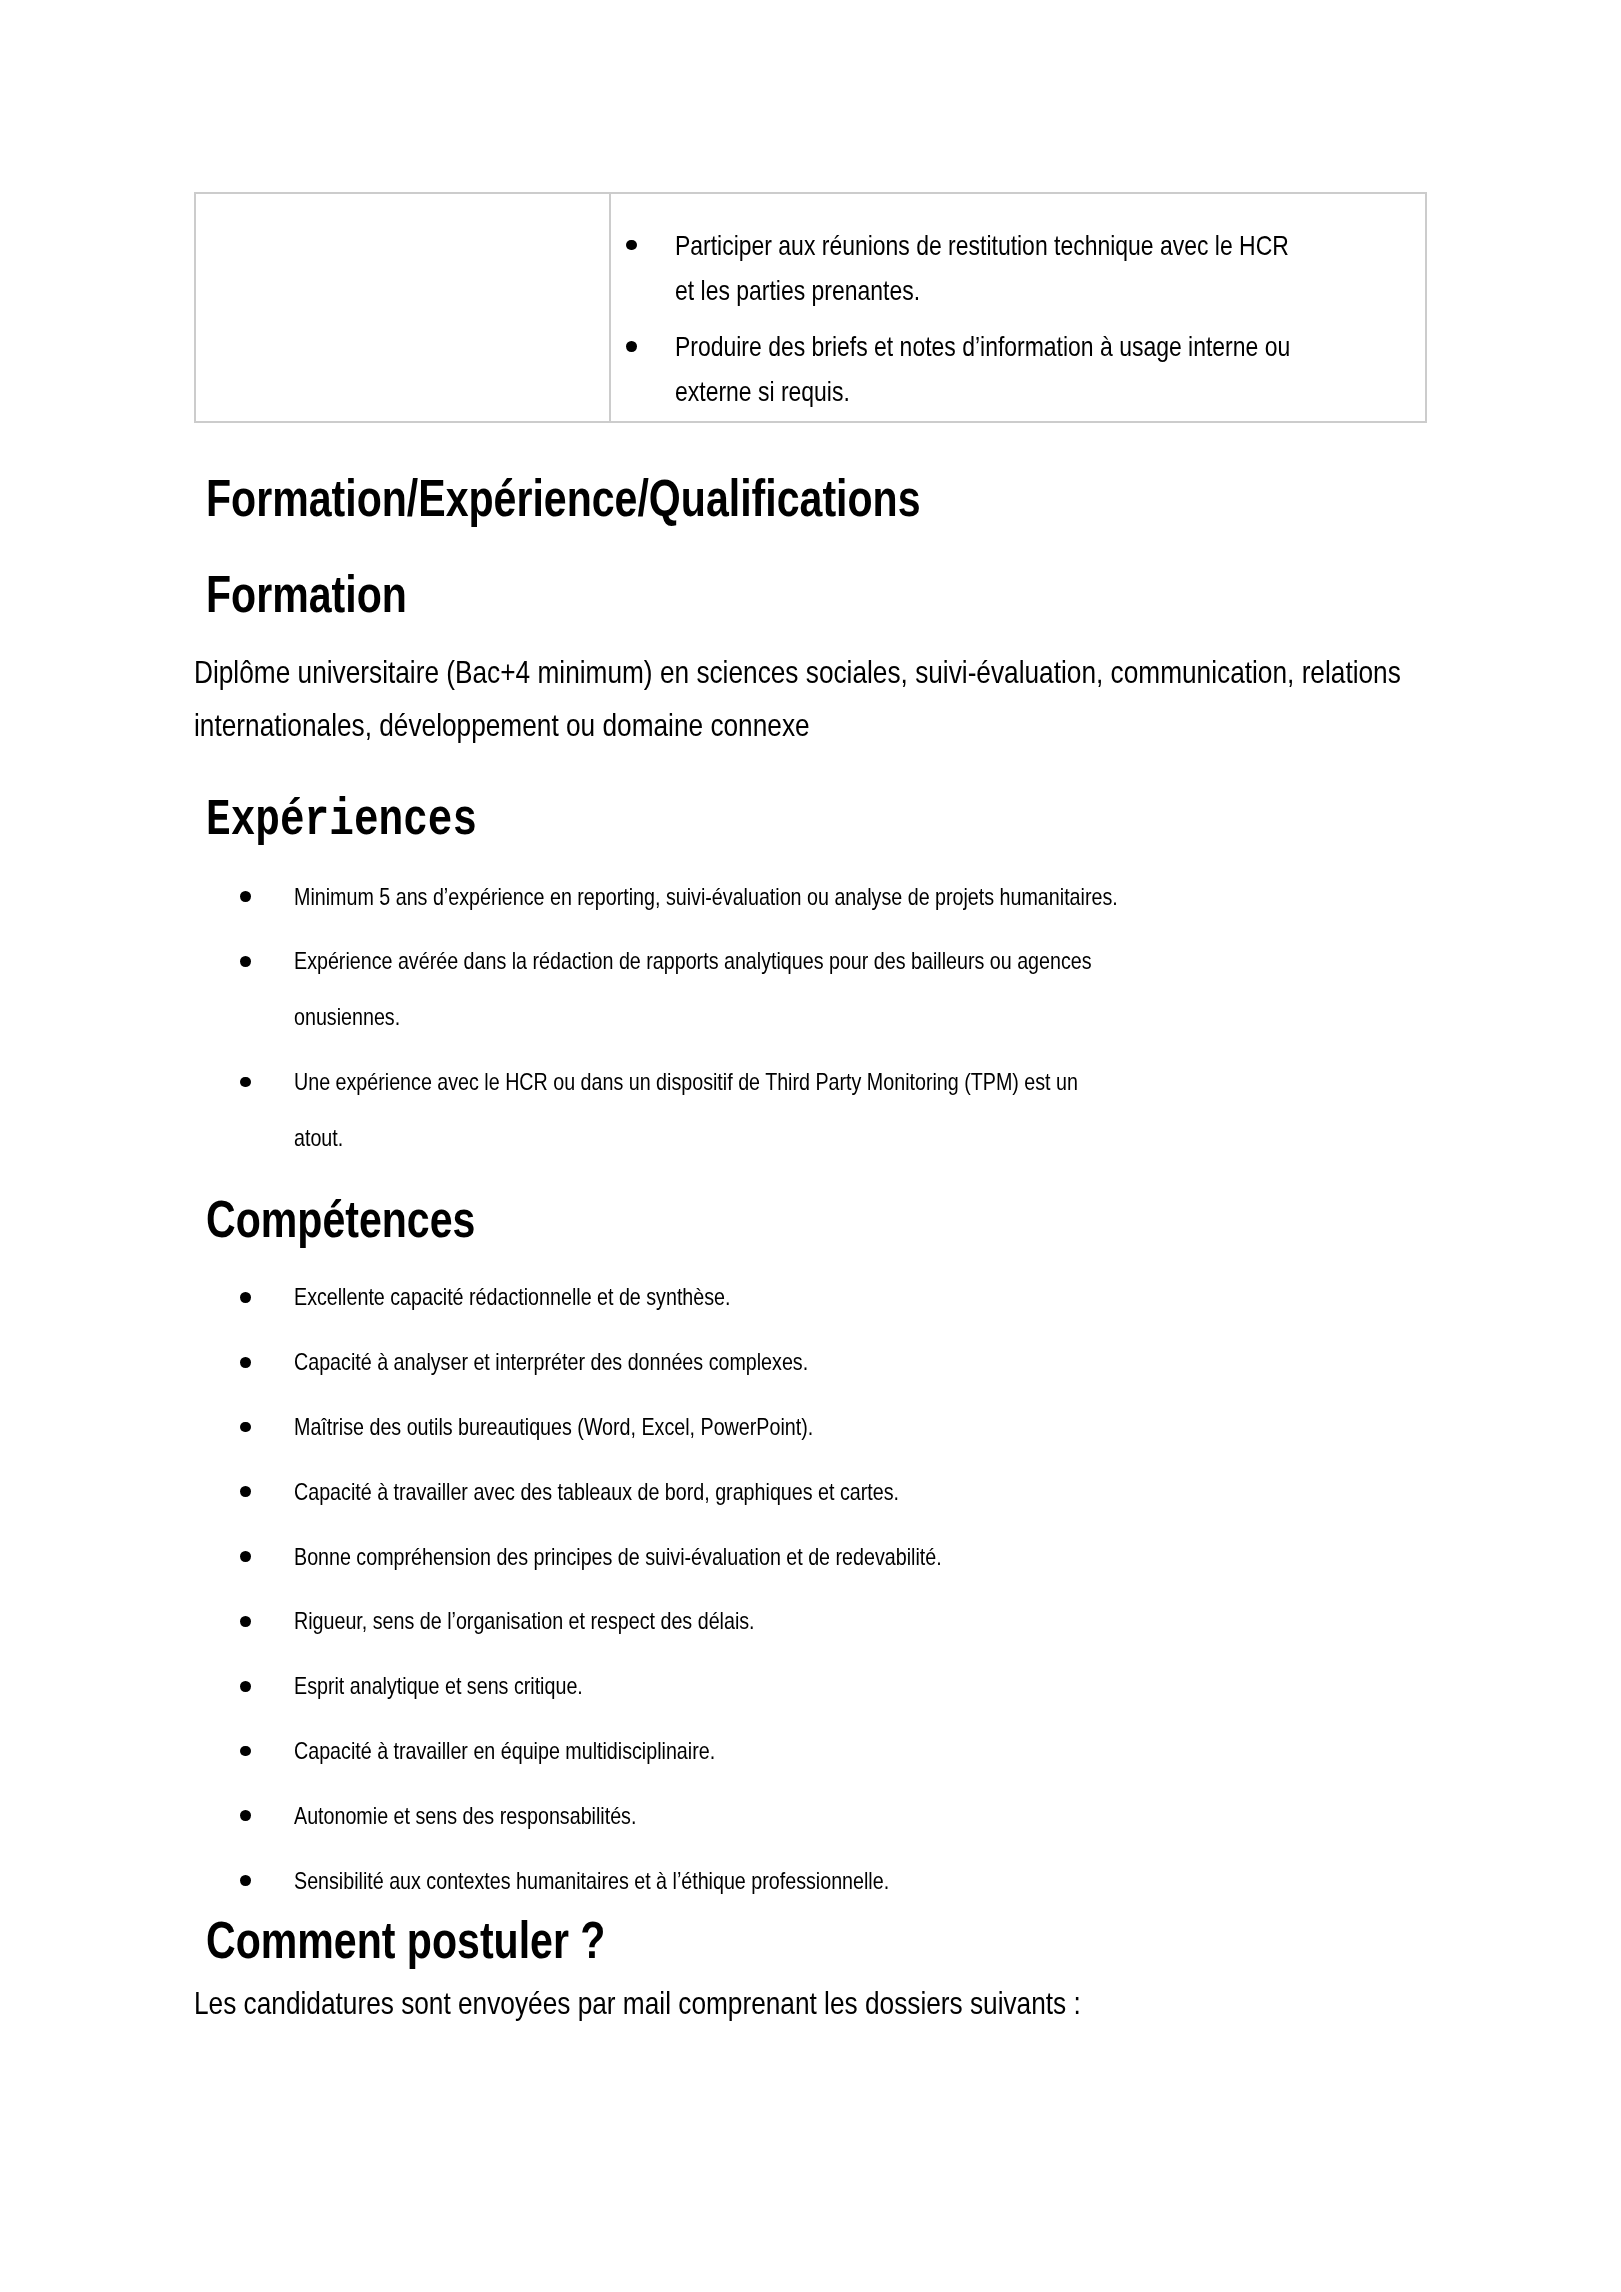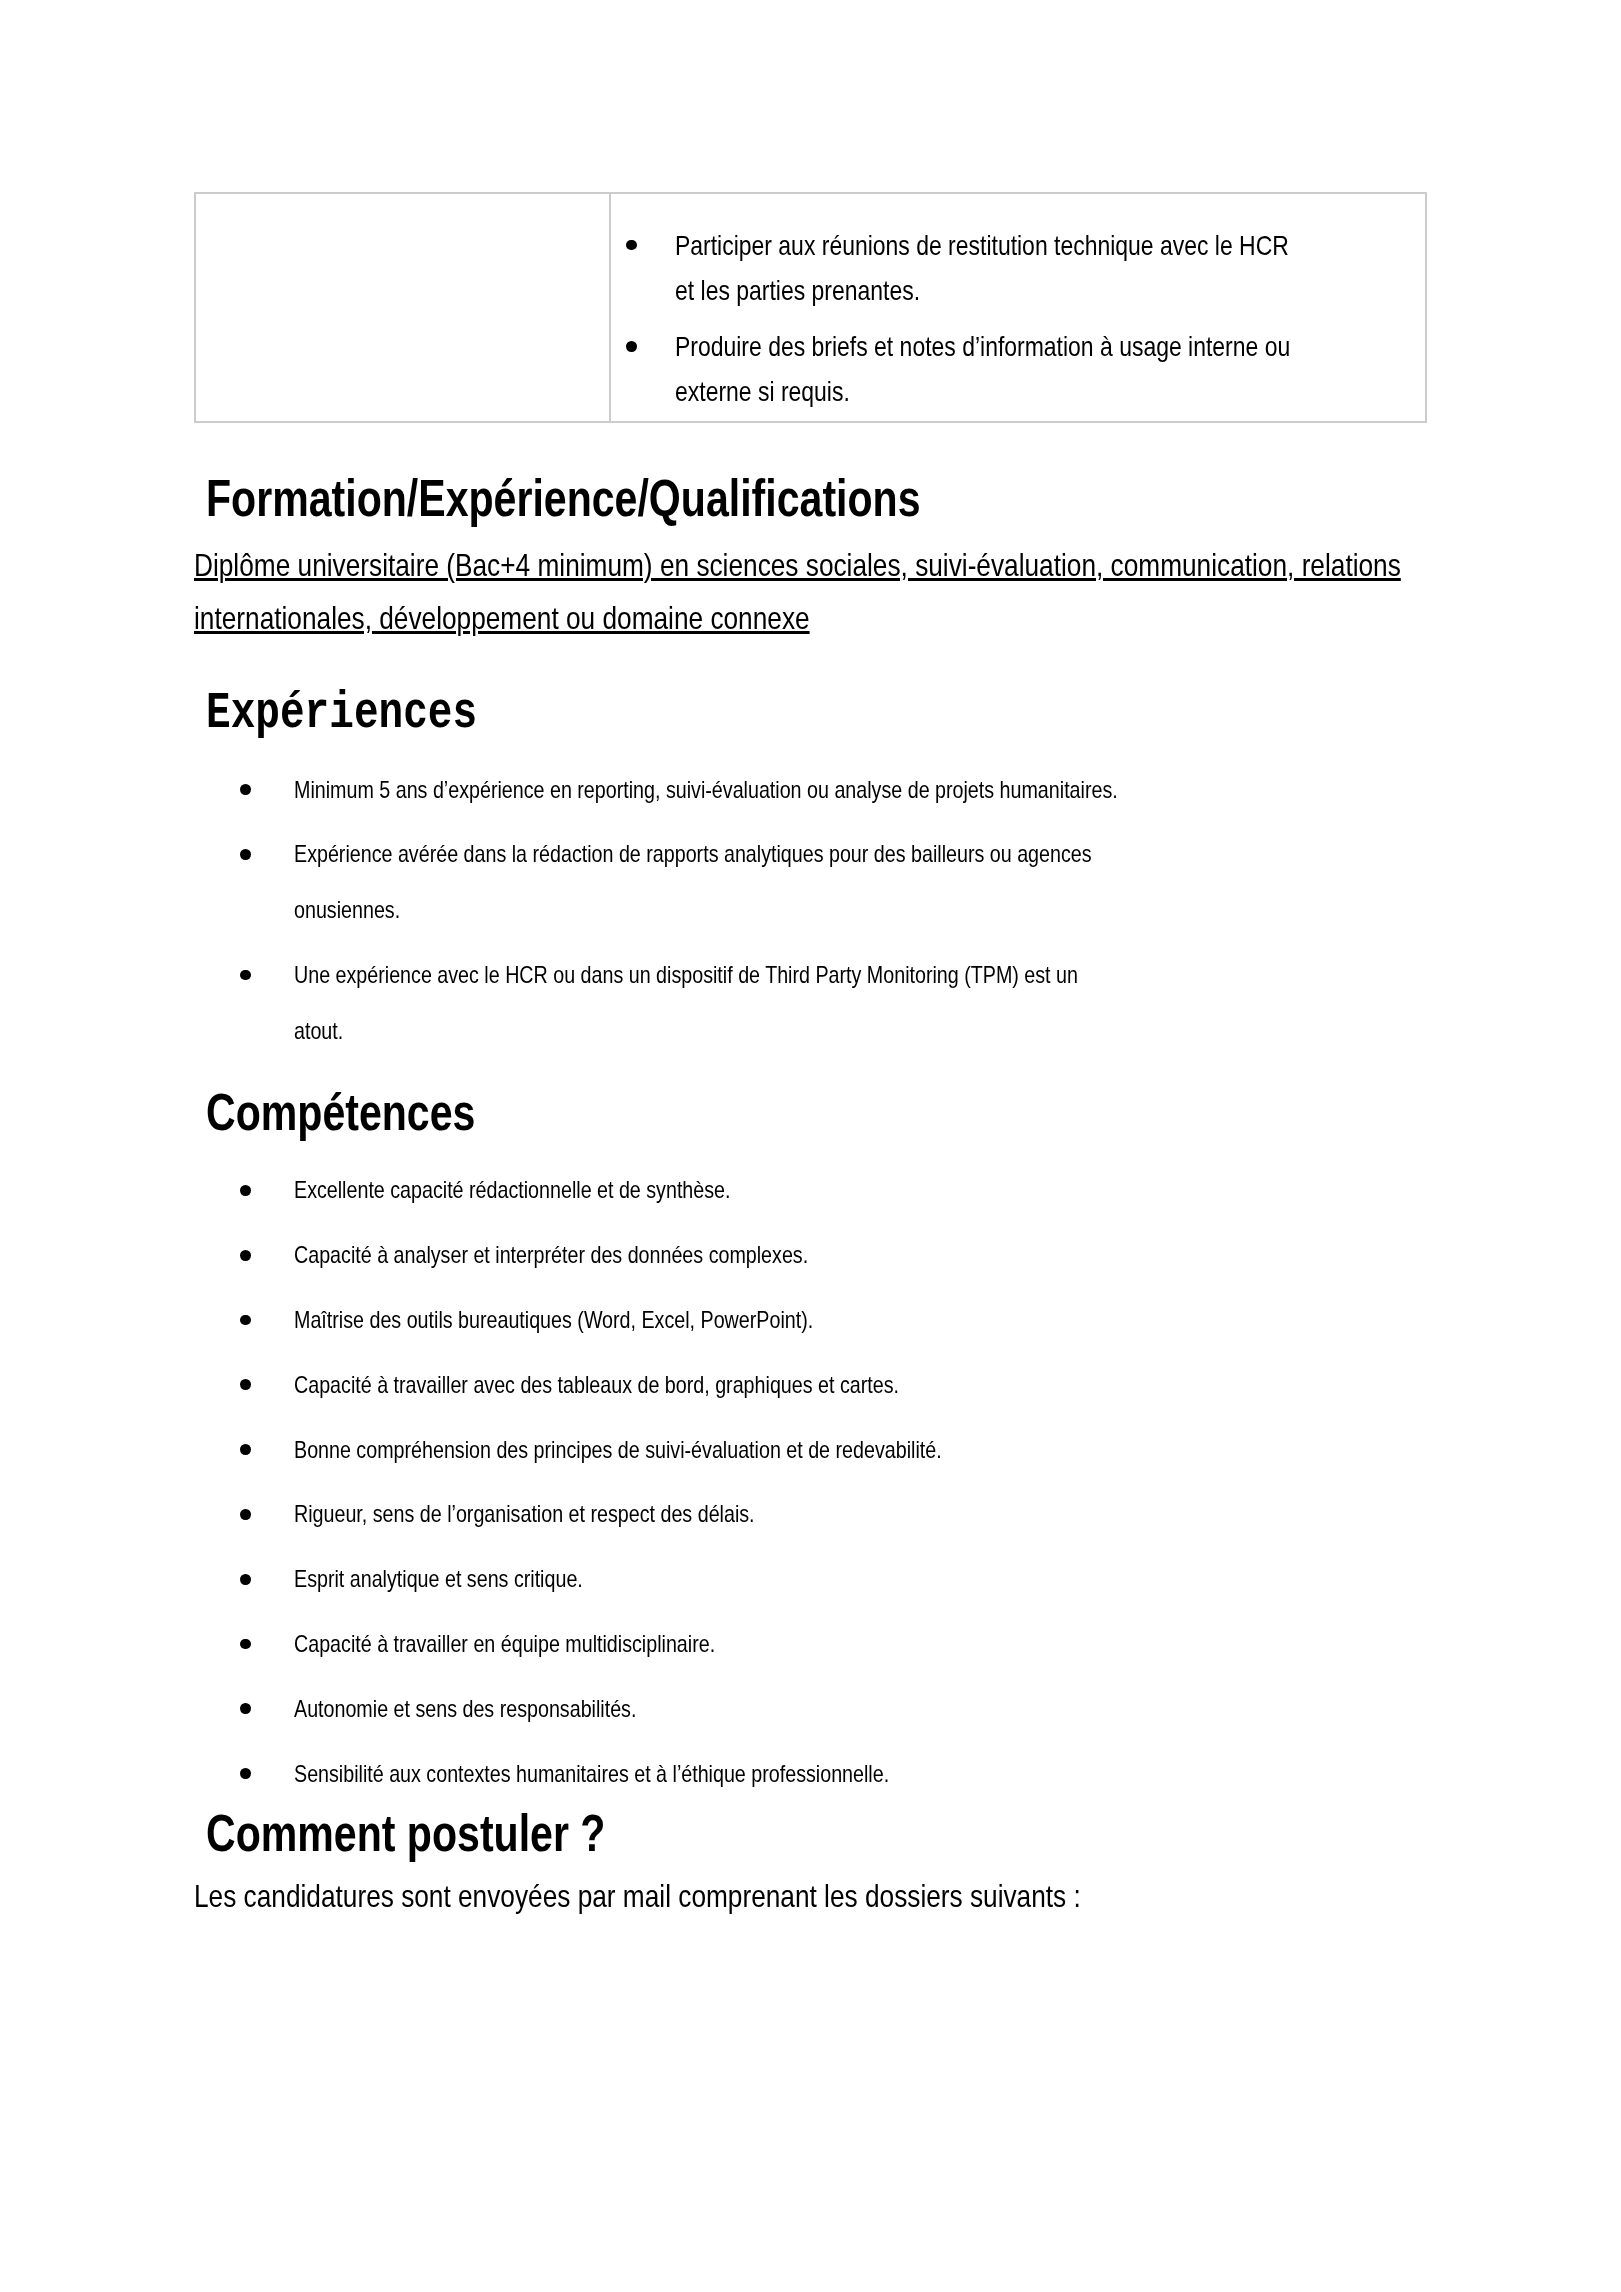--- a/index.html
+++ b/index.html
@@ -47,21 +47,21 @@
   }
   #h-main        { margin-top:53px; }
   #h-formation   { margin-top:51px; }
   #h-experiences { margin-top:46px;font-family:Liberation Mono, monospace; }
   #h-competences { margin-top:31px; }
   #h-postuler    { margin-top:9.8px; }
 
   
   .para { margin:0; }
   .para .ln { height:53px; display:flex; align-items:center; font-size:32px; }
-  #p-diplome { margin-top:18px;text-decoration:underline; }
+  #p-diplome { margin-top:29px; }
   #p-final   { margin-top:13.7px; }
 
   
   .list { margin-top:25.5px; }
   #ul-comp { margin-top:27.4px; }
   .li { position:relative; padding-left:100px; margin-bottom:8.8px; }
   .li .dot { position:absolute; left:46px; top:22.5px; }
   .li .ln { height:56px; display:flex; align-items:center; font-size:24px; }
 
   .dot {
@@ -94,20 +94,21 @@
           </div>
         <div class="ln">
             <span class="txt">externe si requis.</span>
           </div>
       </div>
     </div>
   </div>
 
   <h2 class="h" id="h-main"><span class="txt">Formation/Expérience/Qualifications</span></h2>
 
+  <h2 class="h" id="h-formation"><span class="txt">Formation</span></h2>
 
   <div class="para" id="p-diplome">
     <div class="ln">
         <span class="txt">Diplôme universitaire (Bac+4 minimum) en sciences sociales, suivi-évaluation, communication, relations</span>
       </div>
     <div class="ln">
         <span class="txt">internationales, développement ou domaine connexe</span>
       </div>
   </div>
 

